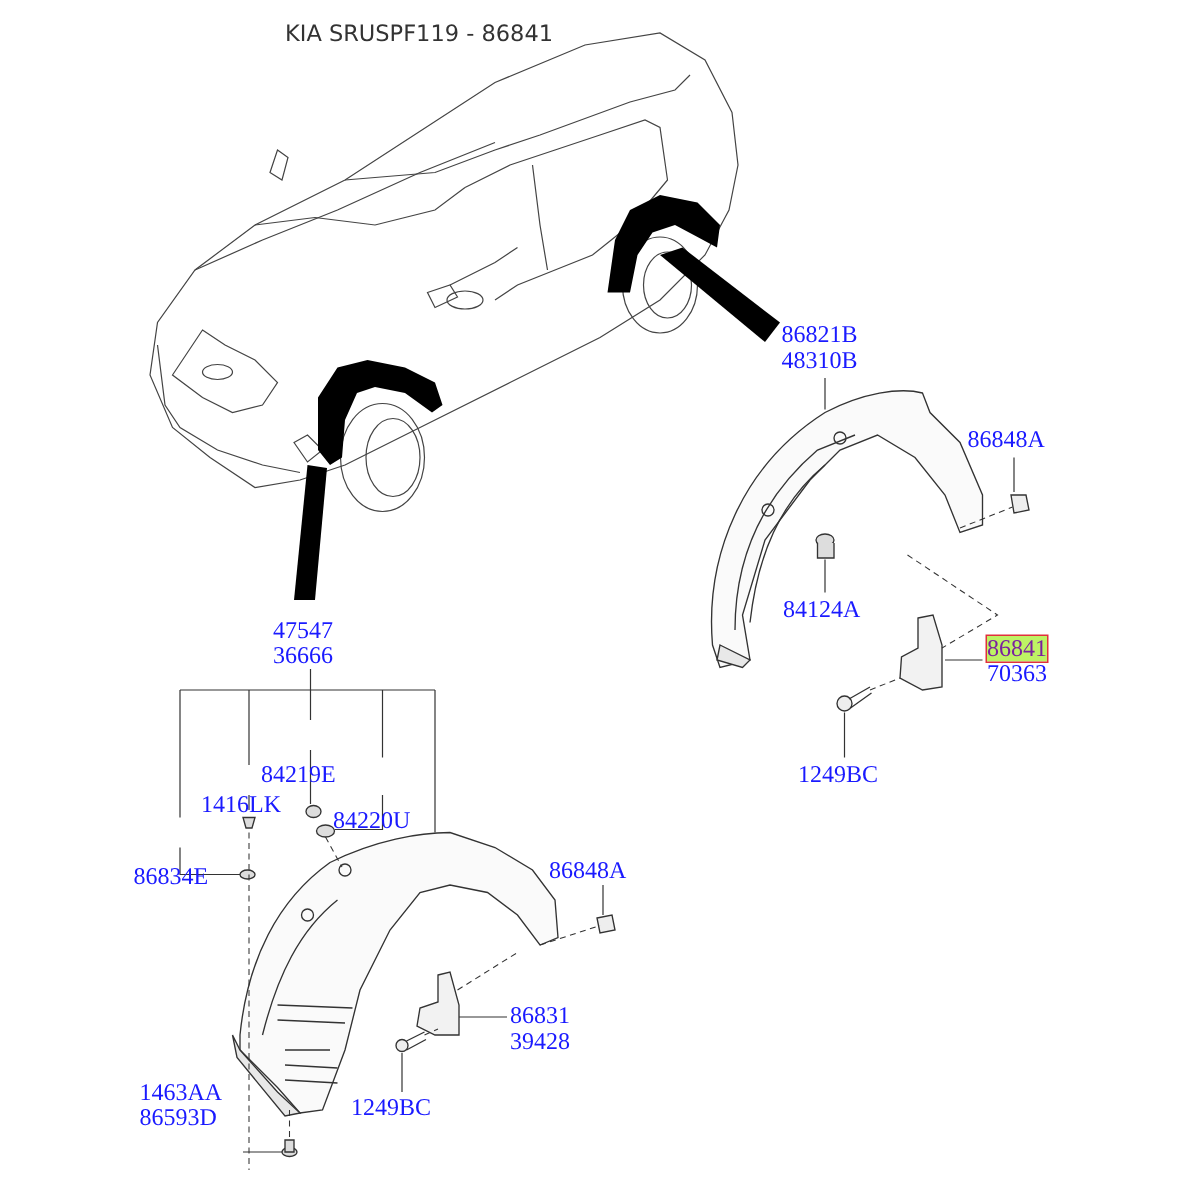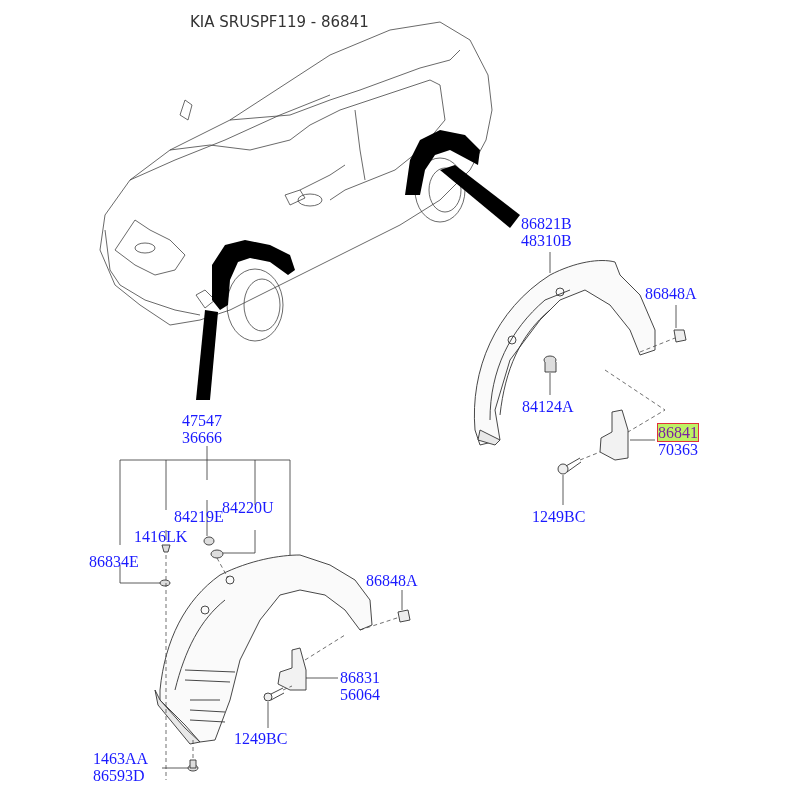--- a/index.html
+++ b/index.html
@@ -146,24 +146,24 @@
   <span>70363</span>
 </div>
 <div class="lbl" style="left:532px;top:508px;">1249BC</div>
 
 <div class="lbl" style="left:182px;top:412px;">
   <span>47547</span>
   <span>36666</span>
 </div>
 <div class="lbl" style="left:174px;top:496px;margin-top:12px;">84219E</div>
 <div class="lbl" style="left:134px;top:528px;">1416LK</div>
-<div class="lbl" style="left:222px;top:499px;">84220U</div>
-<div class="lbl" style="left:89px;top:553px;">86834E</div>
+<div class="lbl" style="left:222px;top:539px;">84220U</div>
+<div class="lbl" style="left:89px;top:576px;">86834E</div>
 <div class="lbl" style="left:366px;top:572px;">86848A</div>
 <div class="lbl" style="left:340px;top:669px;">
   <span>86831</span>
-  <span>56064</span>
+  <span>39428</span>
 </div>
 <div class="lbl" style="left:234px;top:730px;">1249BC</div>
-<div class="lbl" style="left:93px;top:750px;">
+<div class="lbl" style="left:93px;top:720px;">
   <span>1463AA</span>
   <span>86593D</span>
 </div>
 
 </body></html>

